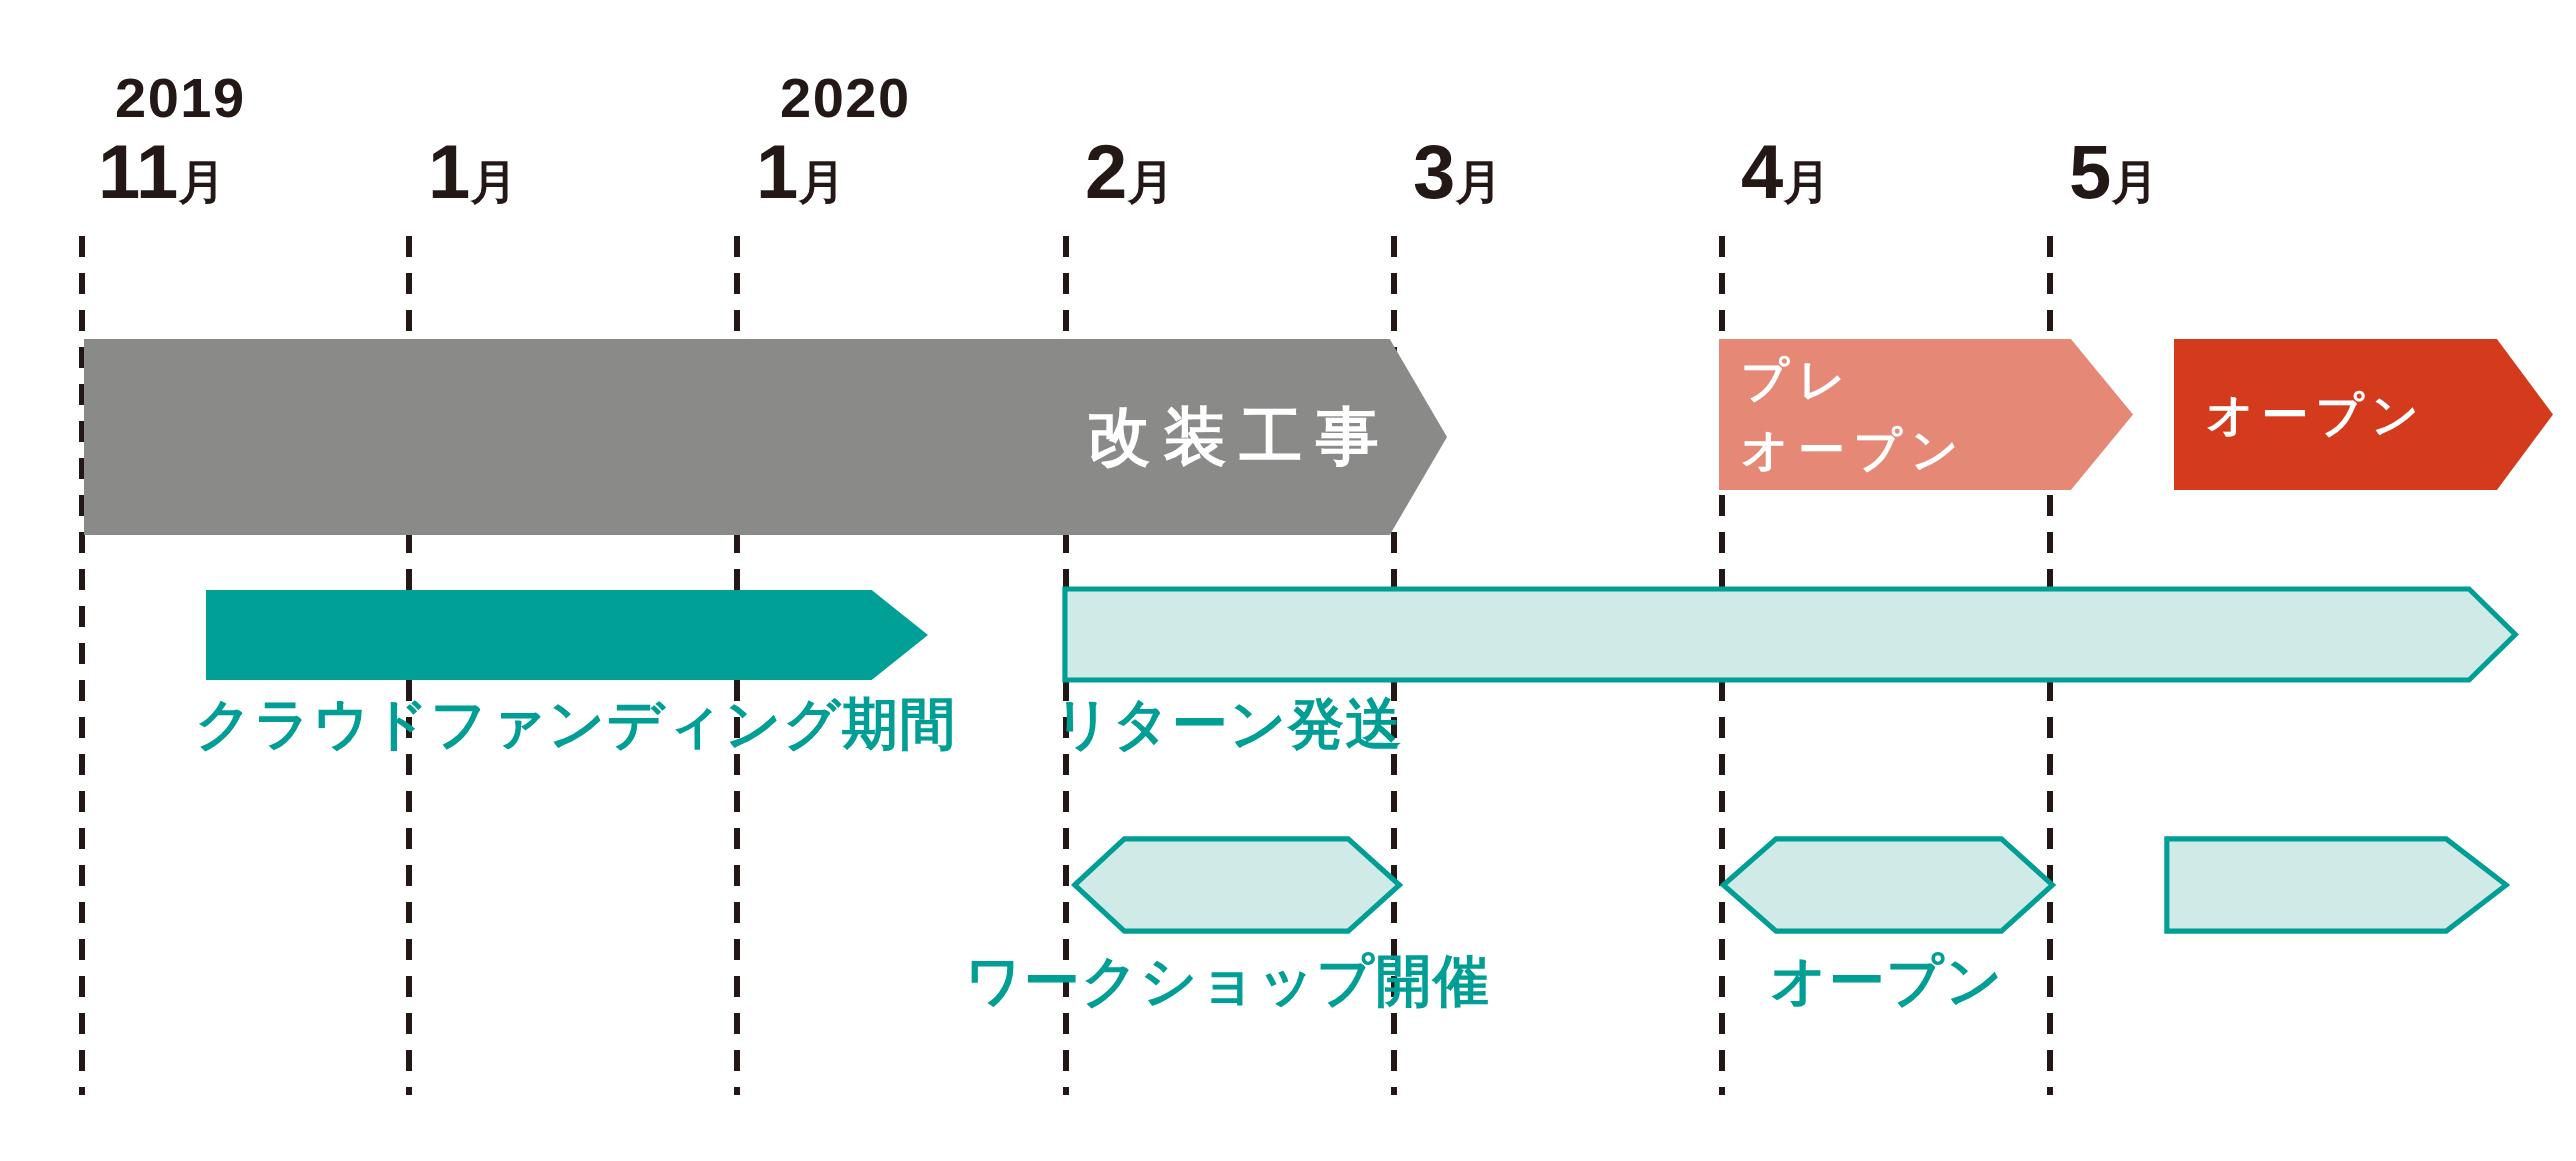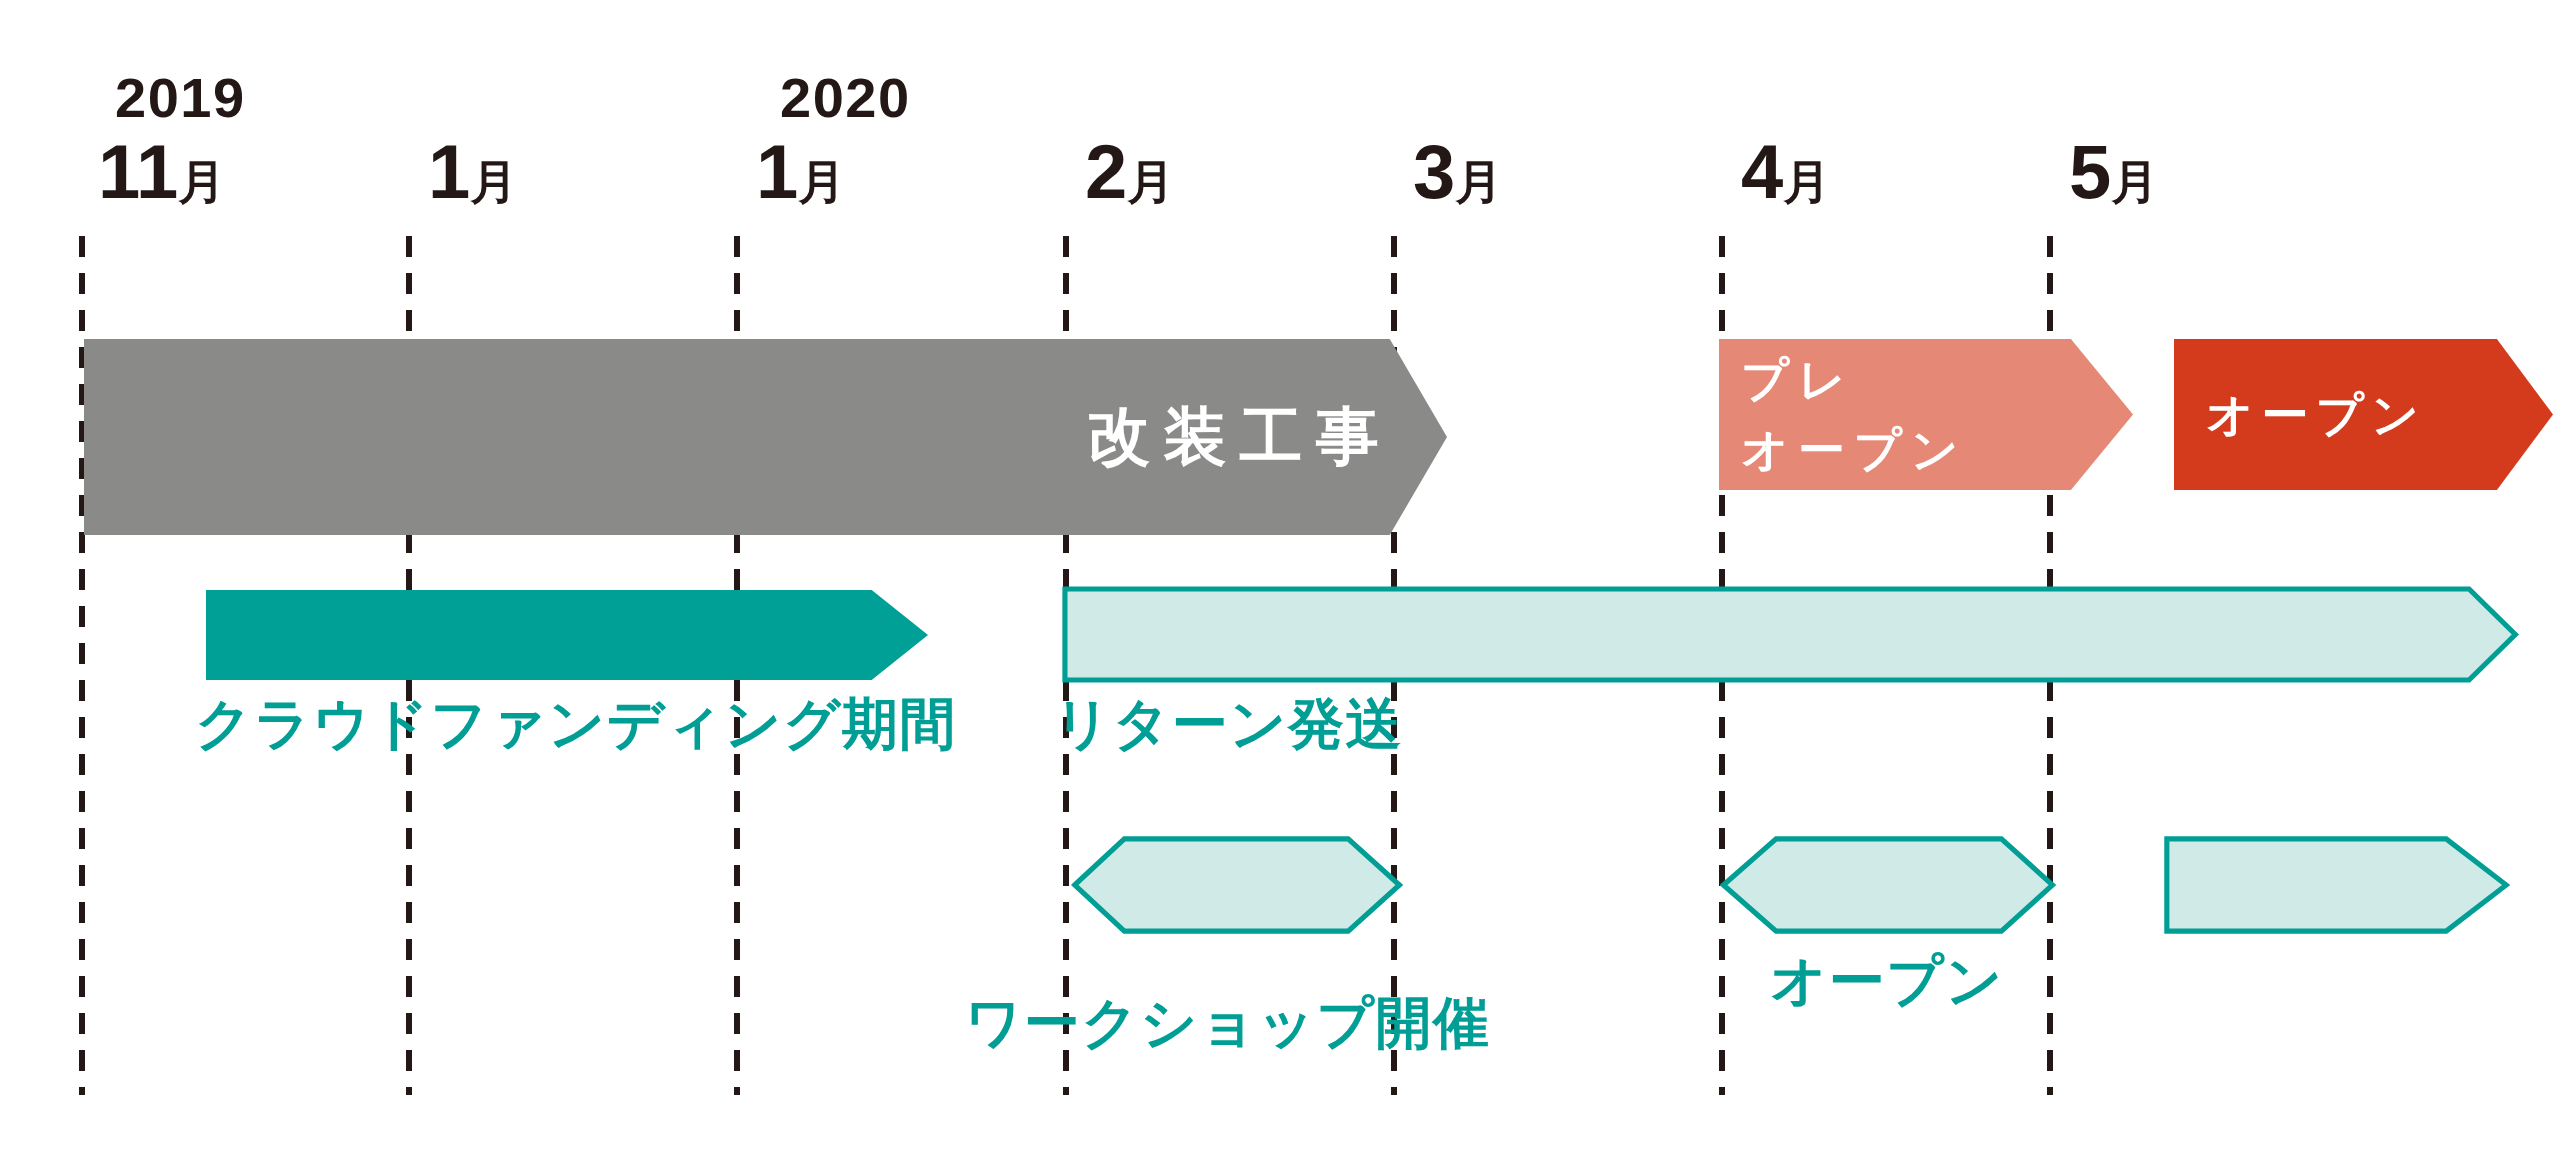--- a/index.html
+++ b/index.html
@@ -93,17 +93,17 @@
 
   <svg class="shape" style="left:1071px;top:836px" width="332" height="98" viewBox="0 0 452 134">
     <polygon points="4,67 72,4 378,4 448,67 378,130 72,130"></polygon>
   </svg>
   <svg class="shape" style="left:1720px;top:836px" width="336" height="98" viewBox="0 0 458 134">
     <polygon points="4,67 76,4 384,4 454,67 384,130 76,130"></polygon>
   </svg>
   <svg class="shape" style="left:2163px;top:836px" width="347" height="98" viewBox="0 0 472 134">
     <polygon points="4,4 386,4 468,67 386,130 4,130"></polygon>
   </svg>
-  <div class="tlabel" style="left:965px;top:995px">ワークショップ開催</div>
+  <div class="tlabel" style="left:965px;top:953px">ワークショップ開催</div>
   <div class="tlabel" style="left:1770px;top:953px">オープン</div>
 
 </div>
 
 
 </body></html>

